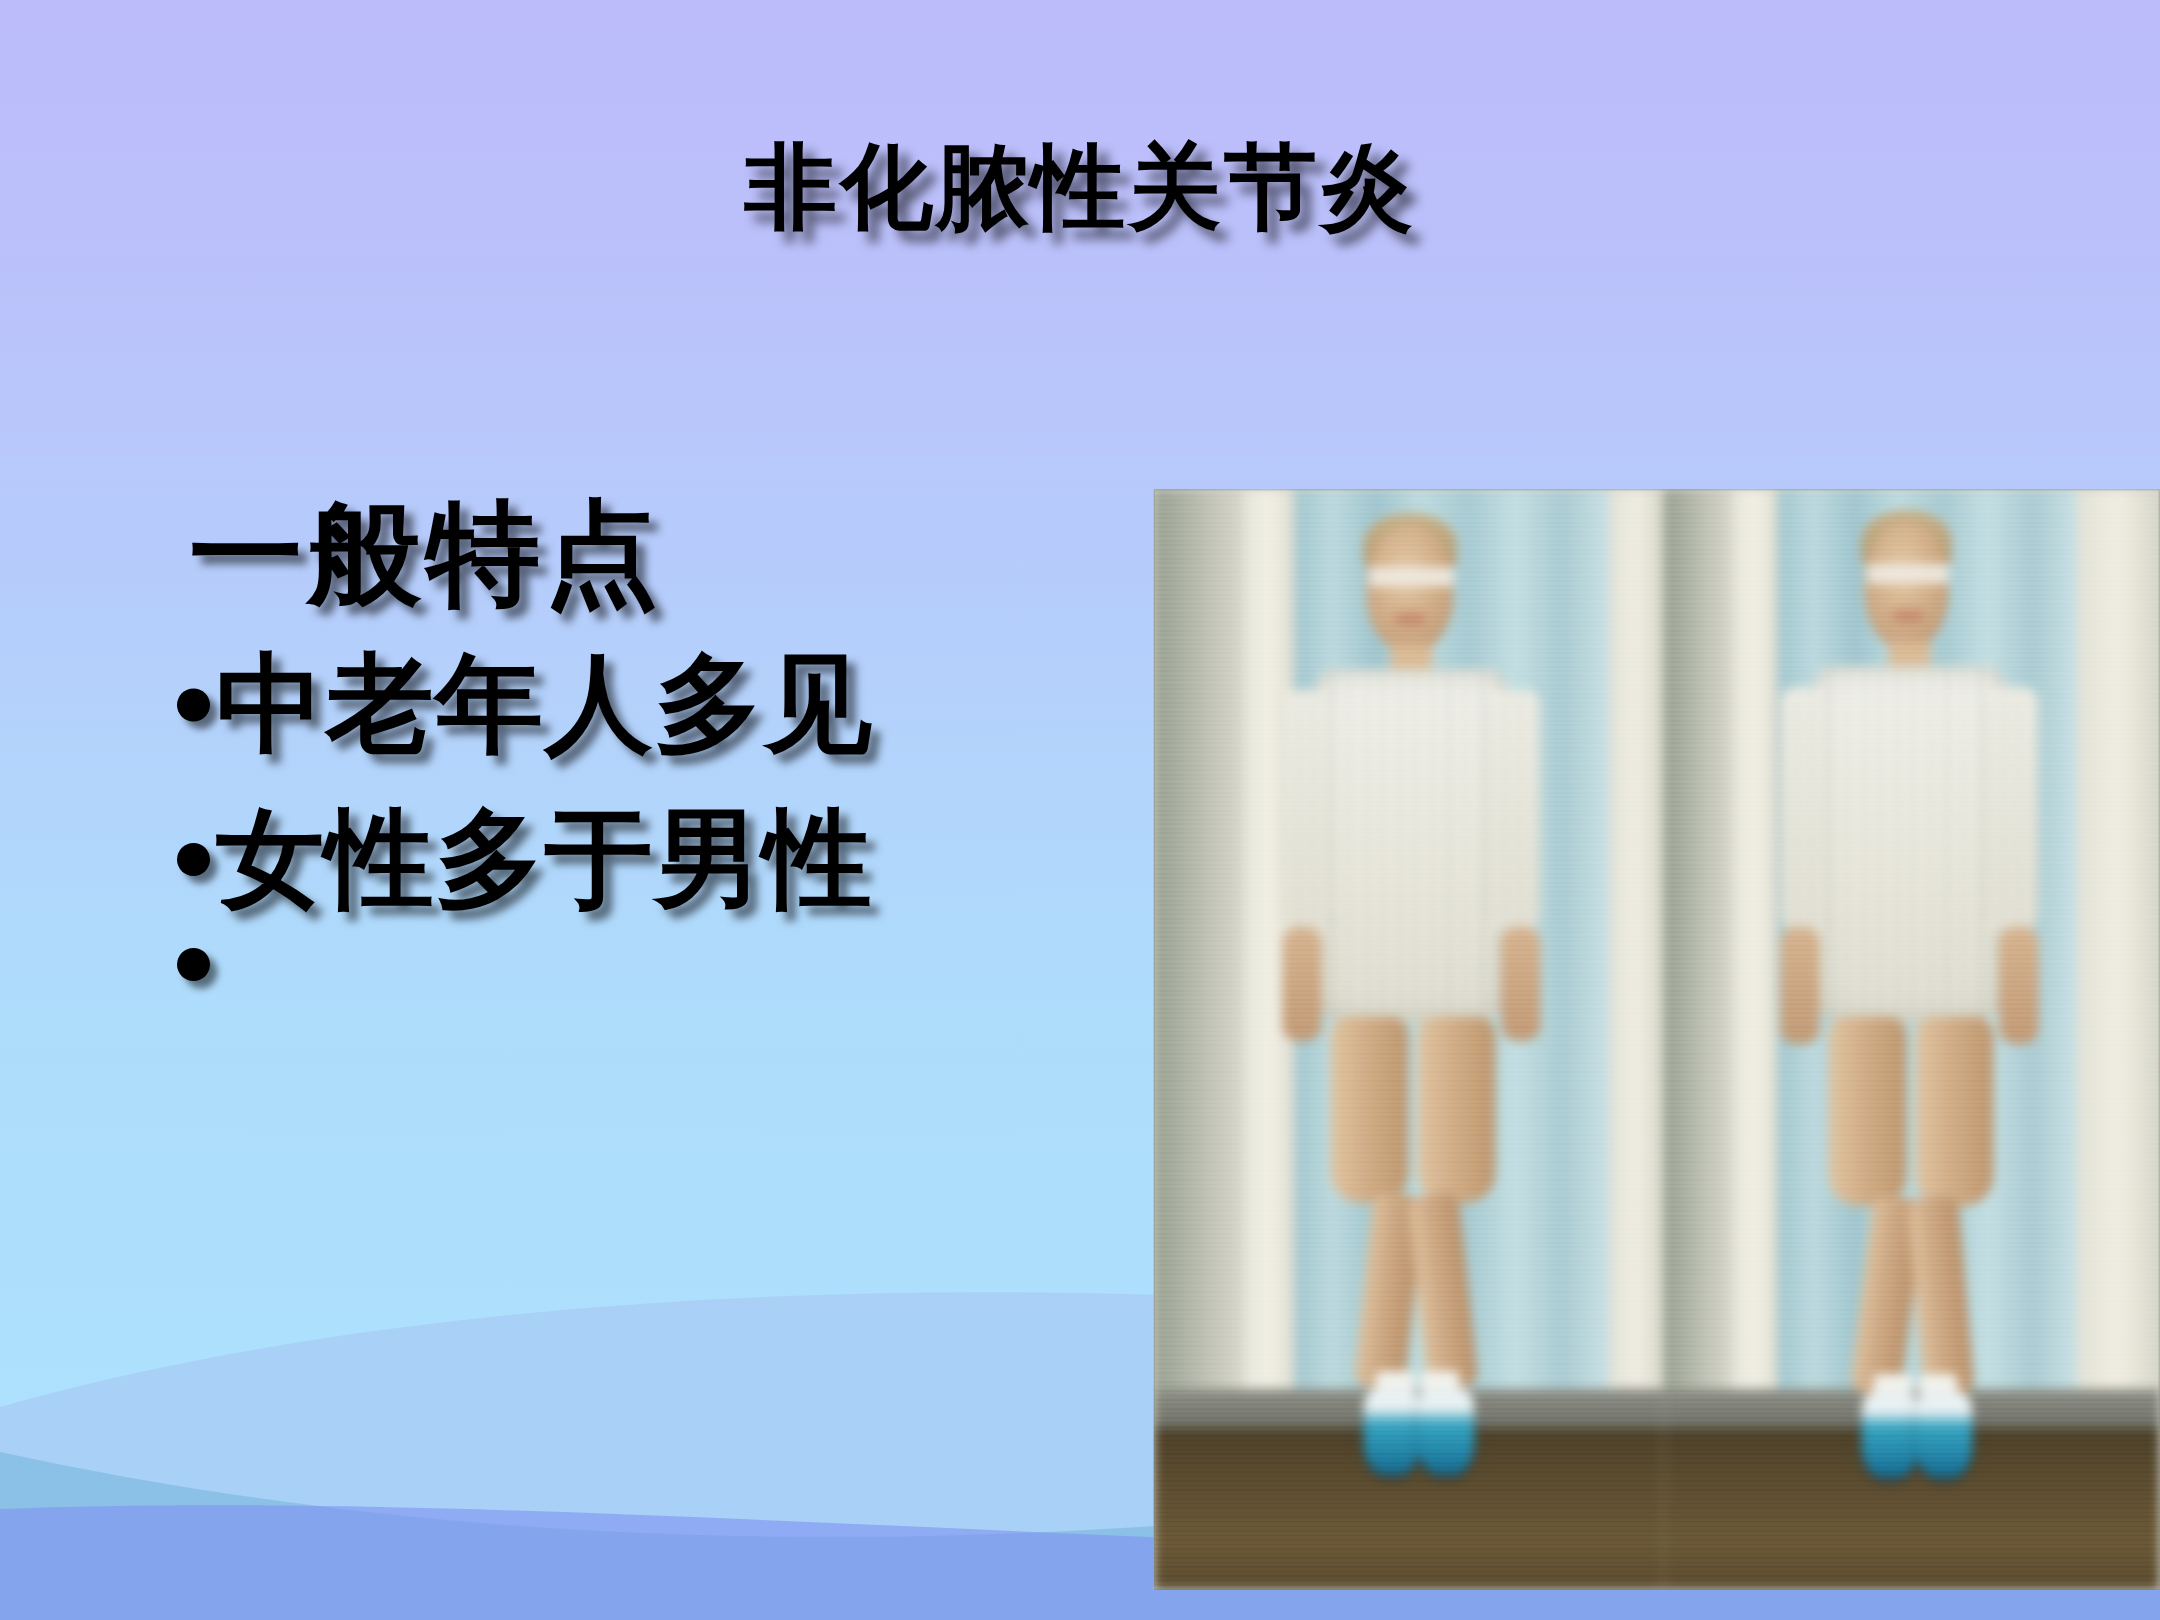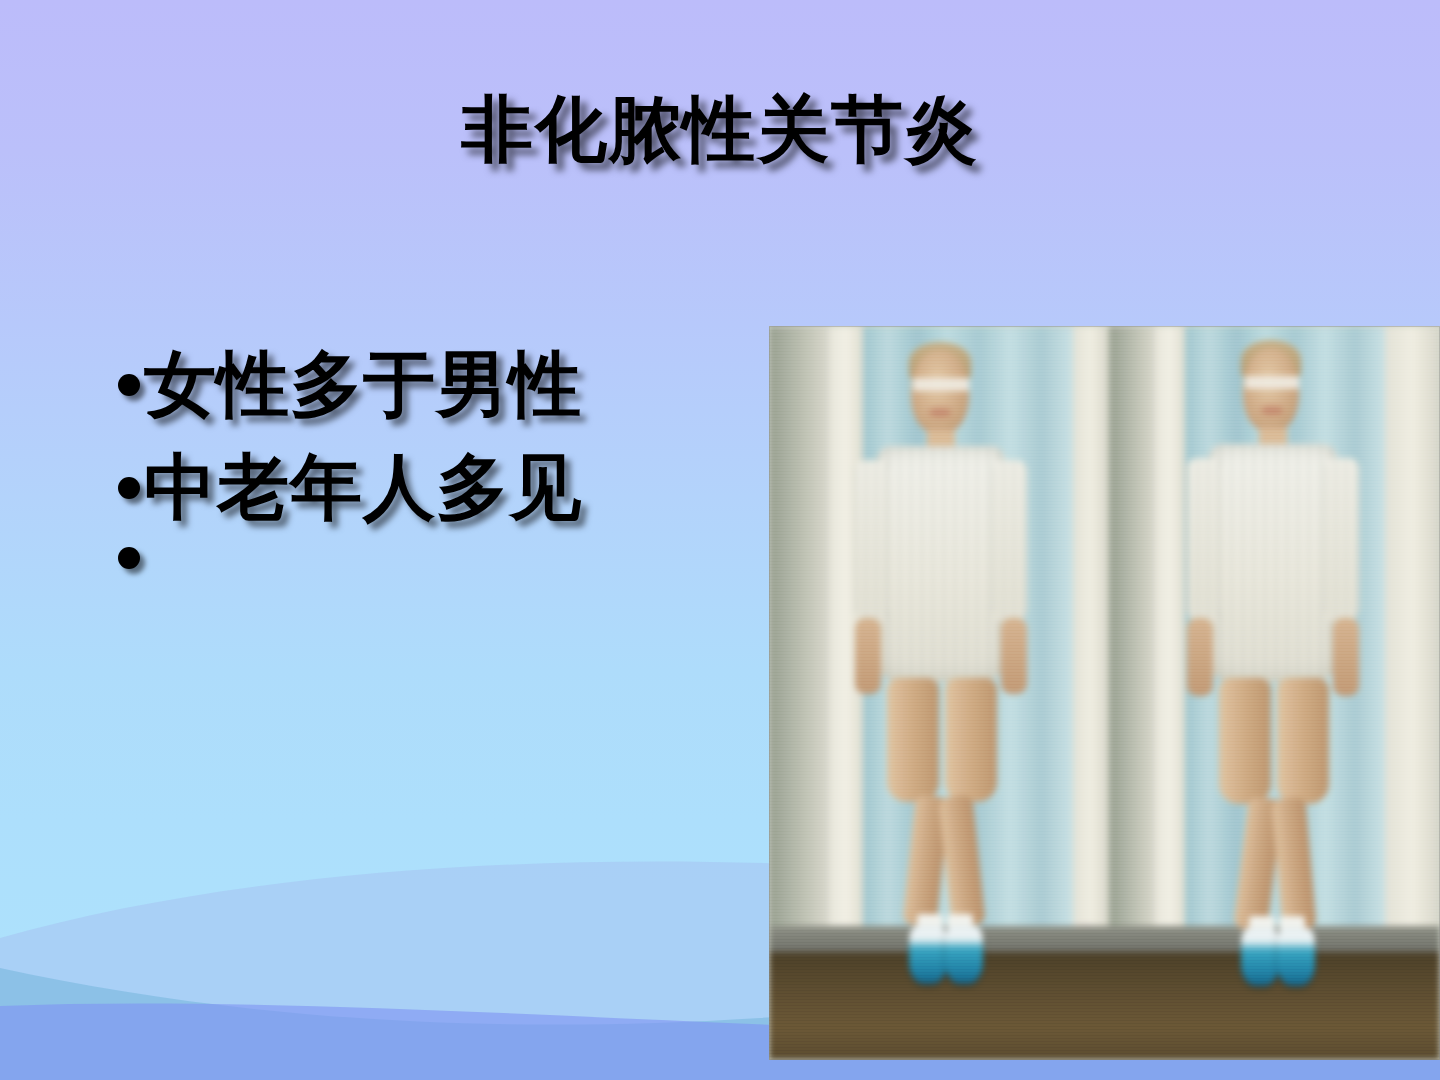--- a/index.html
+++ b/index.html
@@ -24,21 +24,21 @@
   #waves {
     position:absolute; left:0; bottom:0; width:1440px; height:260px;
     pointer-events:none;
   }
 
   
   #title {
     position:absolute; left:0; top:92px; width:1440px;
     text-align:center;
     font-family:"DejaVu Sans","Liberation Sans",sans-serif;
-    font-size:72px; font-weight:bold; color:#000000;
+    font-size:62px; font-weight:bold; color:#000000;
     letter-spacing:2px; line-height:1.05;
     text-shadow: 7px 7px 7px rgba(0,0,0,0.55);
     white-space:nowrap;
   }
 
   
   #body-text {
     position:absolute; left:118px; top:326px; width:640px;
   }
   .head-line {
@@ -141,29 +141,30 @@
   <svg id="waves" viewBox="0 0 1440 260" preserveAspectRatio="none">
     <path d="M0,118 C260,44 620,26 960,54 C1180,72 1330,104 1440,132 L1440,260 L0,260 Z" fill="#A8CCF4" opacity="0.85"></path>
     <path d="M0,148 C220,196 470,216 760,198 C1040,180 1260,132 1440,112 L1440,260 L0,260 Z" fill="#77B6DC" opacity="0.58"></path>
     <path d="M0,186 C300,174 700,208 1060,214 C1230,217 1350,214 1440,208 L1440,260 L0,260 Z" fill="#8095F2" opacity="0.62"></path>
   </svg>
 
   <div id="title">非化脓性关节炎</div>
 
   <div id="body-text">
 
+    <div class="head-line">一般特点</div>
+
+    <div class="bullet-line">
+      <span class="bullet-dot"></span>
+      <span>中老年人多见</span>
+    </div>
 
     <div class="bullet-line">
       <span class="bullet-dot"></span>
       <span>女性多于男性</span>
-    </div>
-
-    <div class="bullet-line">
-      <span class="bullet-dot"></span>
-      <span>中老年人多见</span>
     </div>
 
     <div class="bullet-line">
       <span class="bullet-dot"></span>
     </div>
 
   </div>
 
   <div id="photo">
     <div id="photo-inner">

